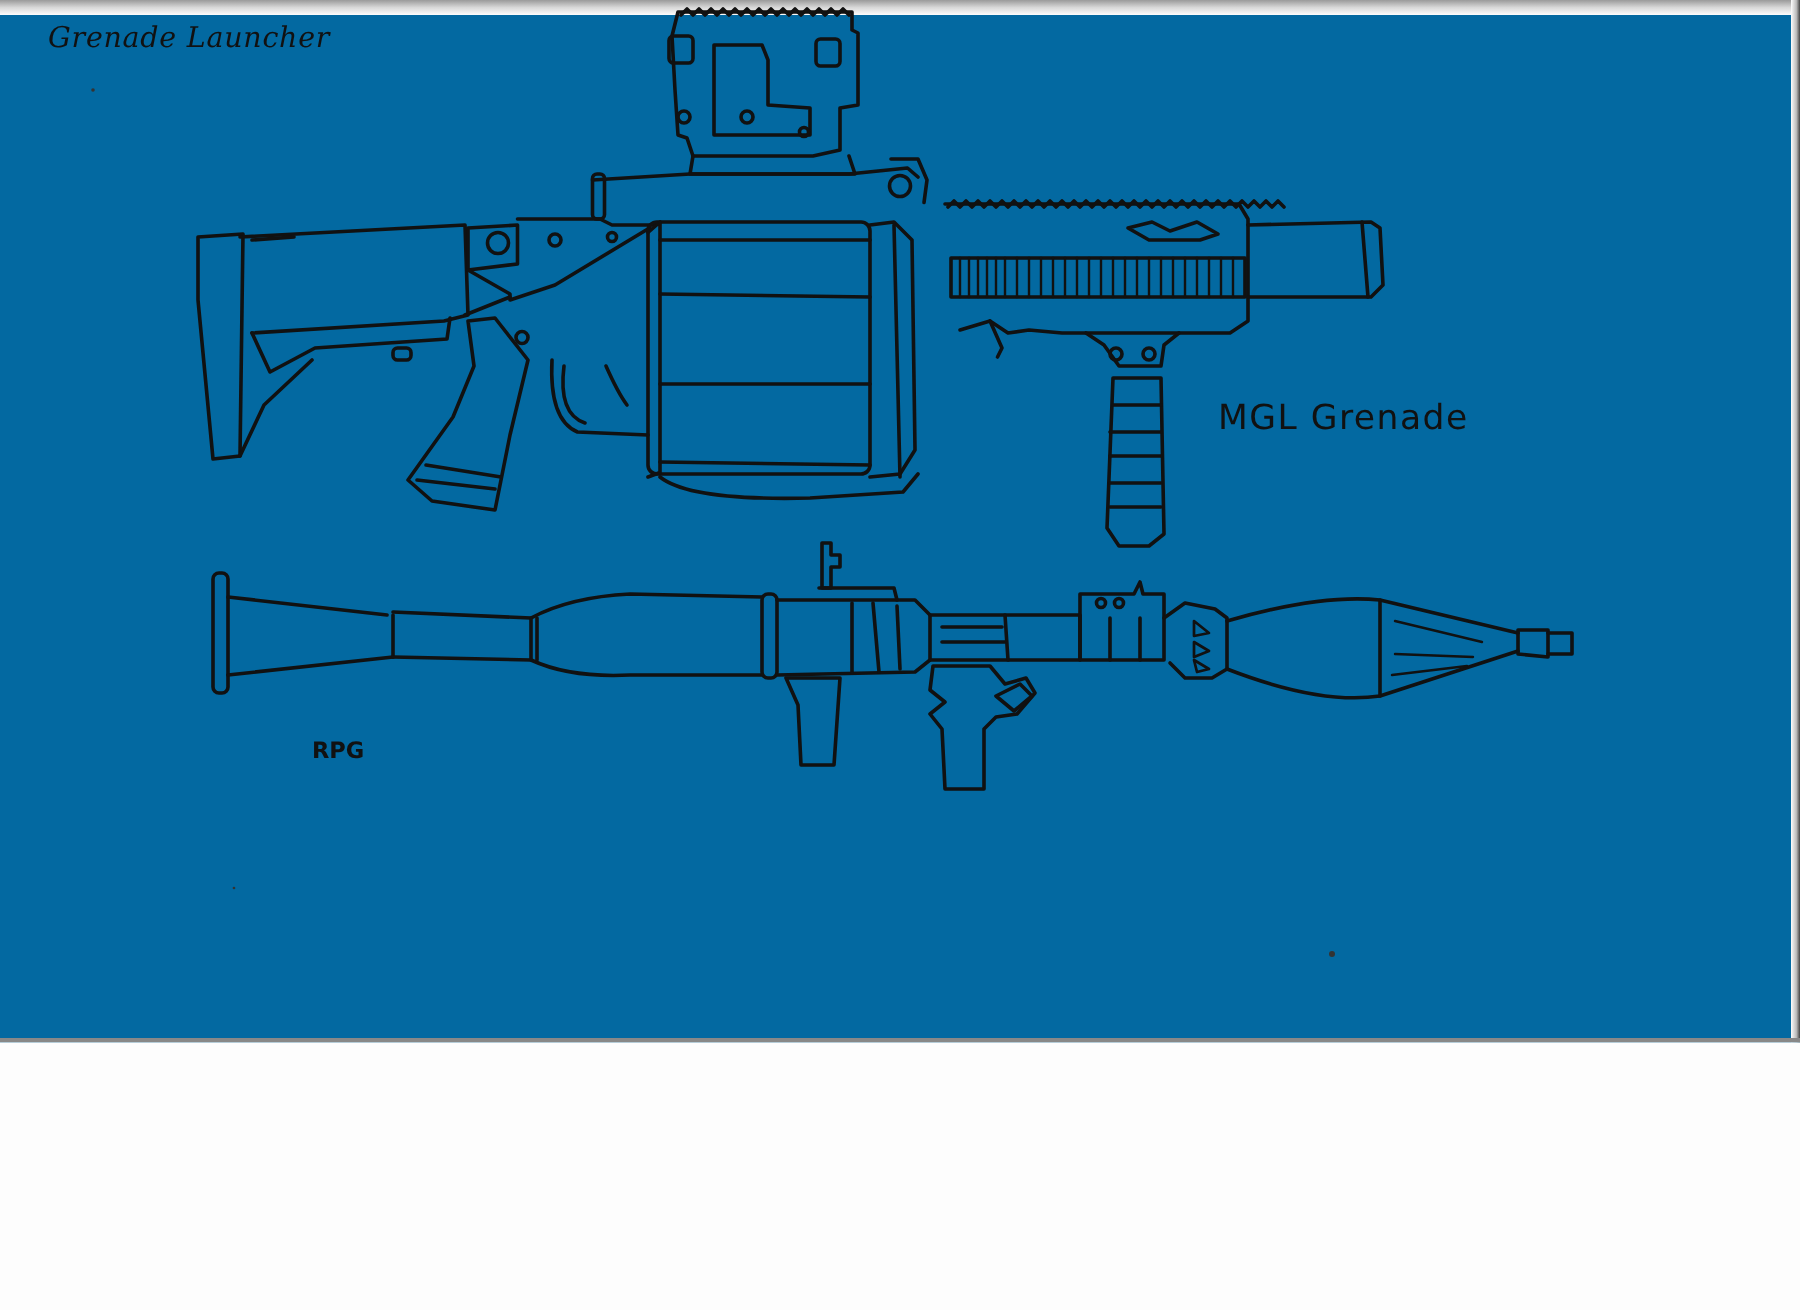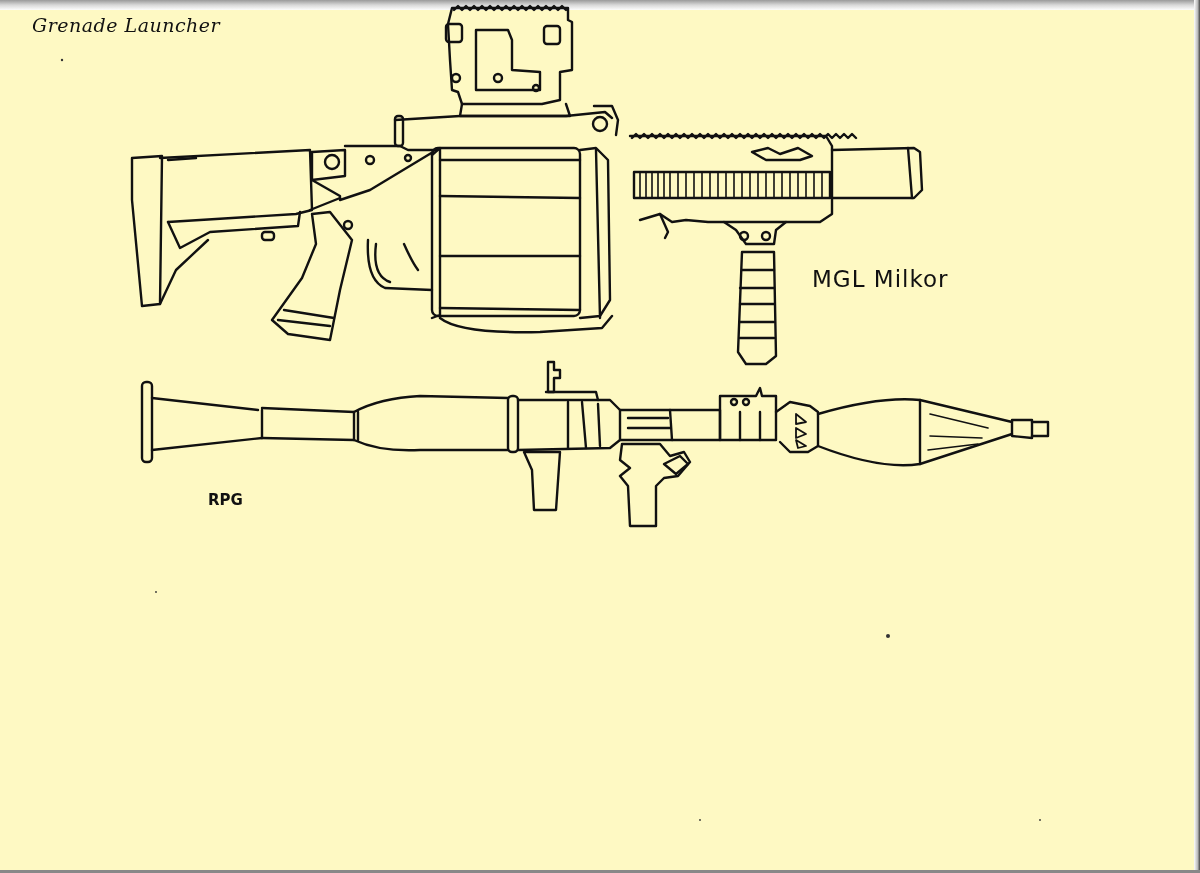--- a/index.html
+++ b/index.html
@@ -1,21 +1,21 @@
 <!DOCTYPE html>
 <html><head>
   <meta charset="utf-8">
   <style>
     html, body { margin: 0; padding: 0; background: #fdfdfd; }
     .sheet {
       position: relative;
       width: 1200px;
-      height: 873px;
+      height: 695px;
       overflow: hidden;
-      background: #fef9c3;
+      background: #0369a1;
     }
     .scan-top {
       position: absolute; left: 0; top: 0; width: 1200px; height: 10px;
       background: linear-gradient(to bottom, #9a9a9a 0%, #d8d8d8 50%, #fdfdfd 100%);
     }
     .scan-right {
       position: absolute; right: 0; top: 0; width: 6px; height: 873px;
       background: linear-gradient(to right, #fdfdfd 0%, #bbb 60%, #444 100%);
     }
     .scan-bottom {
@@ -38,21 +38,21 @@
   </style>
 </head>
 <body>
 
 <div class="sheet">
   <div class="scan-top"></div>
   <div class="scan-right"></div>
   <div class="scan-bottom"></div>
 
   <div class="label label-title">Grenade Launcher</div>
-  <div class="label label-mgl">MGL Milkor</div>
+  <div class="label label-mgl">MGL Grenade</div>
   <div class="label label-rpg">RPG</div>
 
   <svg class="drawing" width="1200" height="873" viewBox="0 0 1200 873" fill="none" stroke="#111" stroke-width="2.4" stroke-linejoin="round" stroke-linecap="round">
 
     <g>
 
       <g>
         <path d="M452 8 L568 8 L568 20 L572 22 L572 70 L560 72 L560 100 L542 104 L462 104 L458 92 L452 90 L450 60 L448 24 Z"></path>
         <path d="M454 10 l4 -4 l4 4 l4 -4 l4 4 l4 -4 l4 4 l4 -4 l4 4 l4 -4 l4 4 l4 -4 l4 4 l4 -4 l4 4 l4 -4 l4 4 l4 -4 l4 4 l4 -4 l4 4 l4 -4 l4 4 l4 -4 l4 4 l4 -4 l4 4 l4 -4 l4 4"></path>
         <path d="M476 30 L508 30 L512 40 L512 70 L540 72 L540 90 L476 90 Z"></path>

